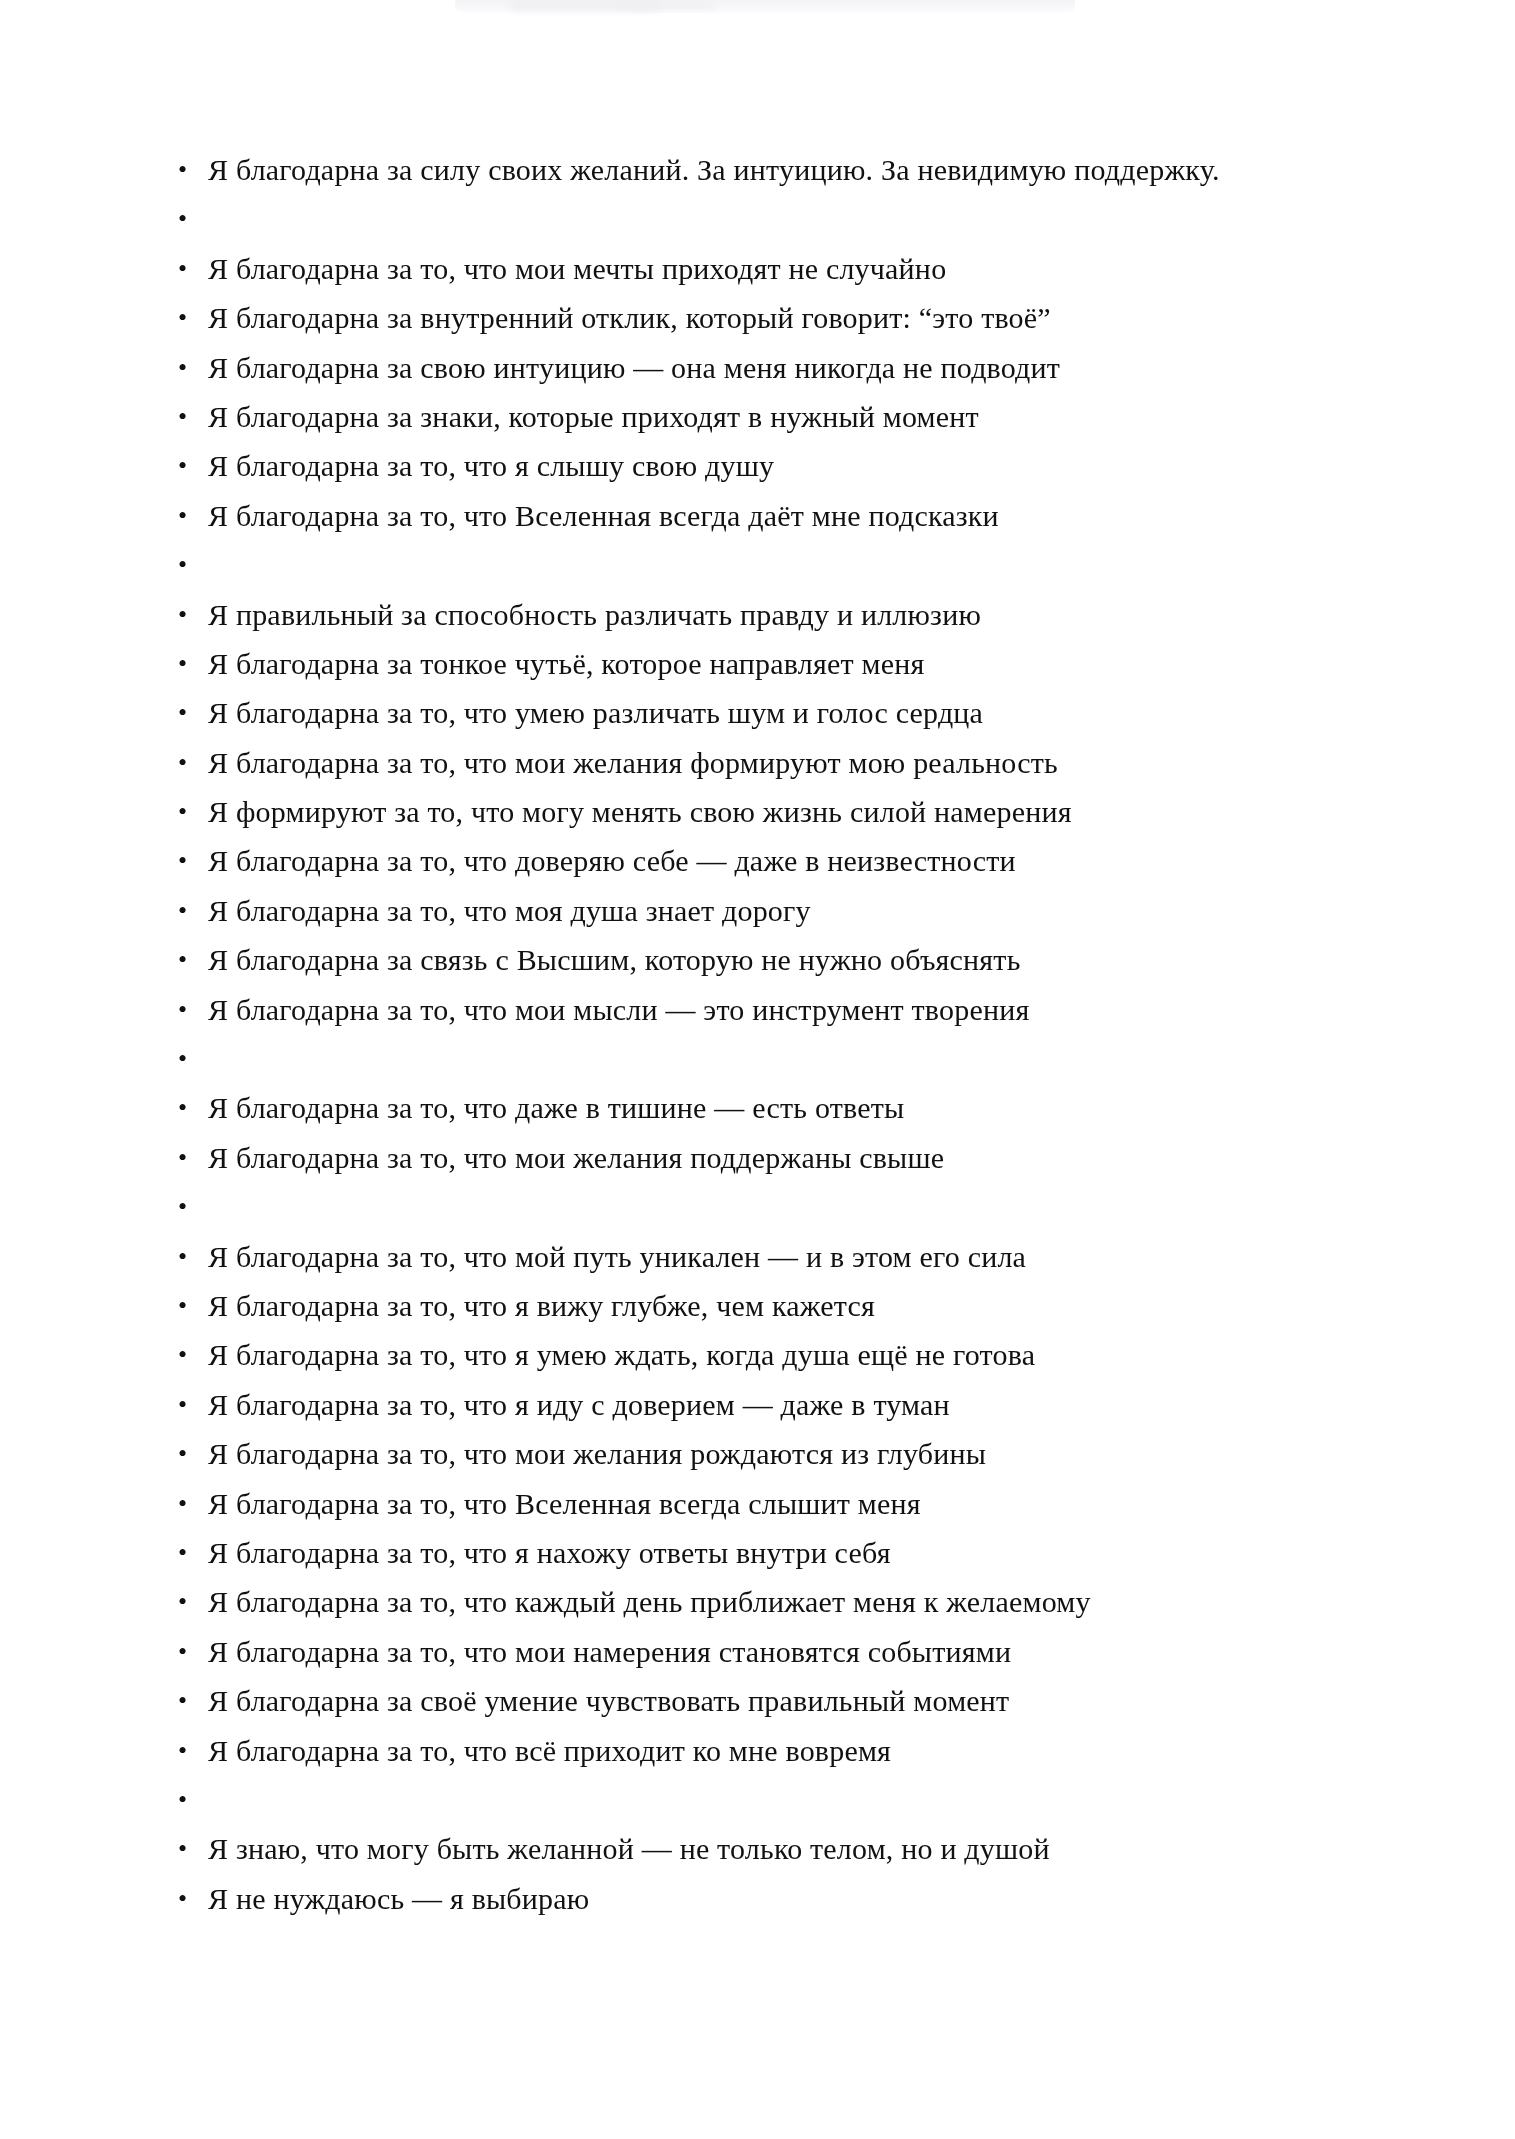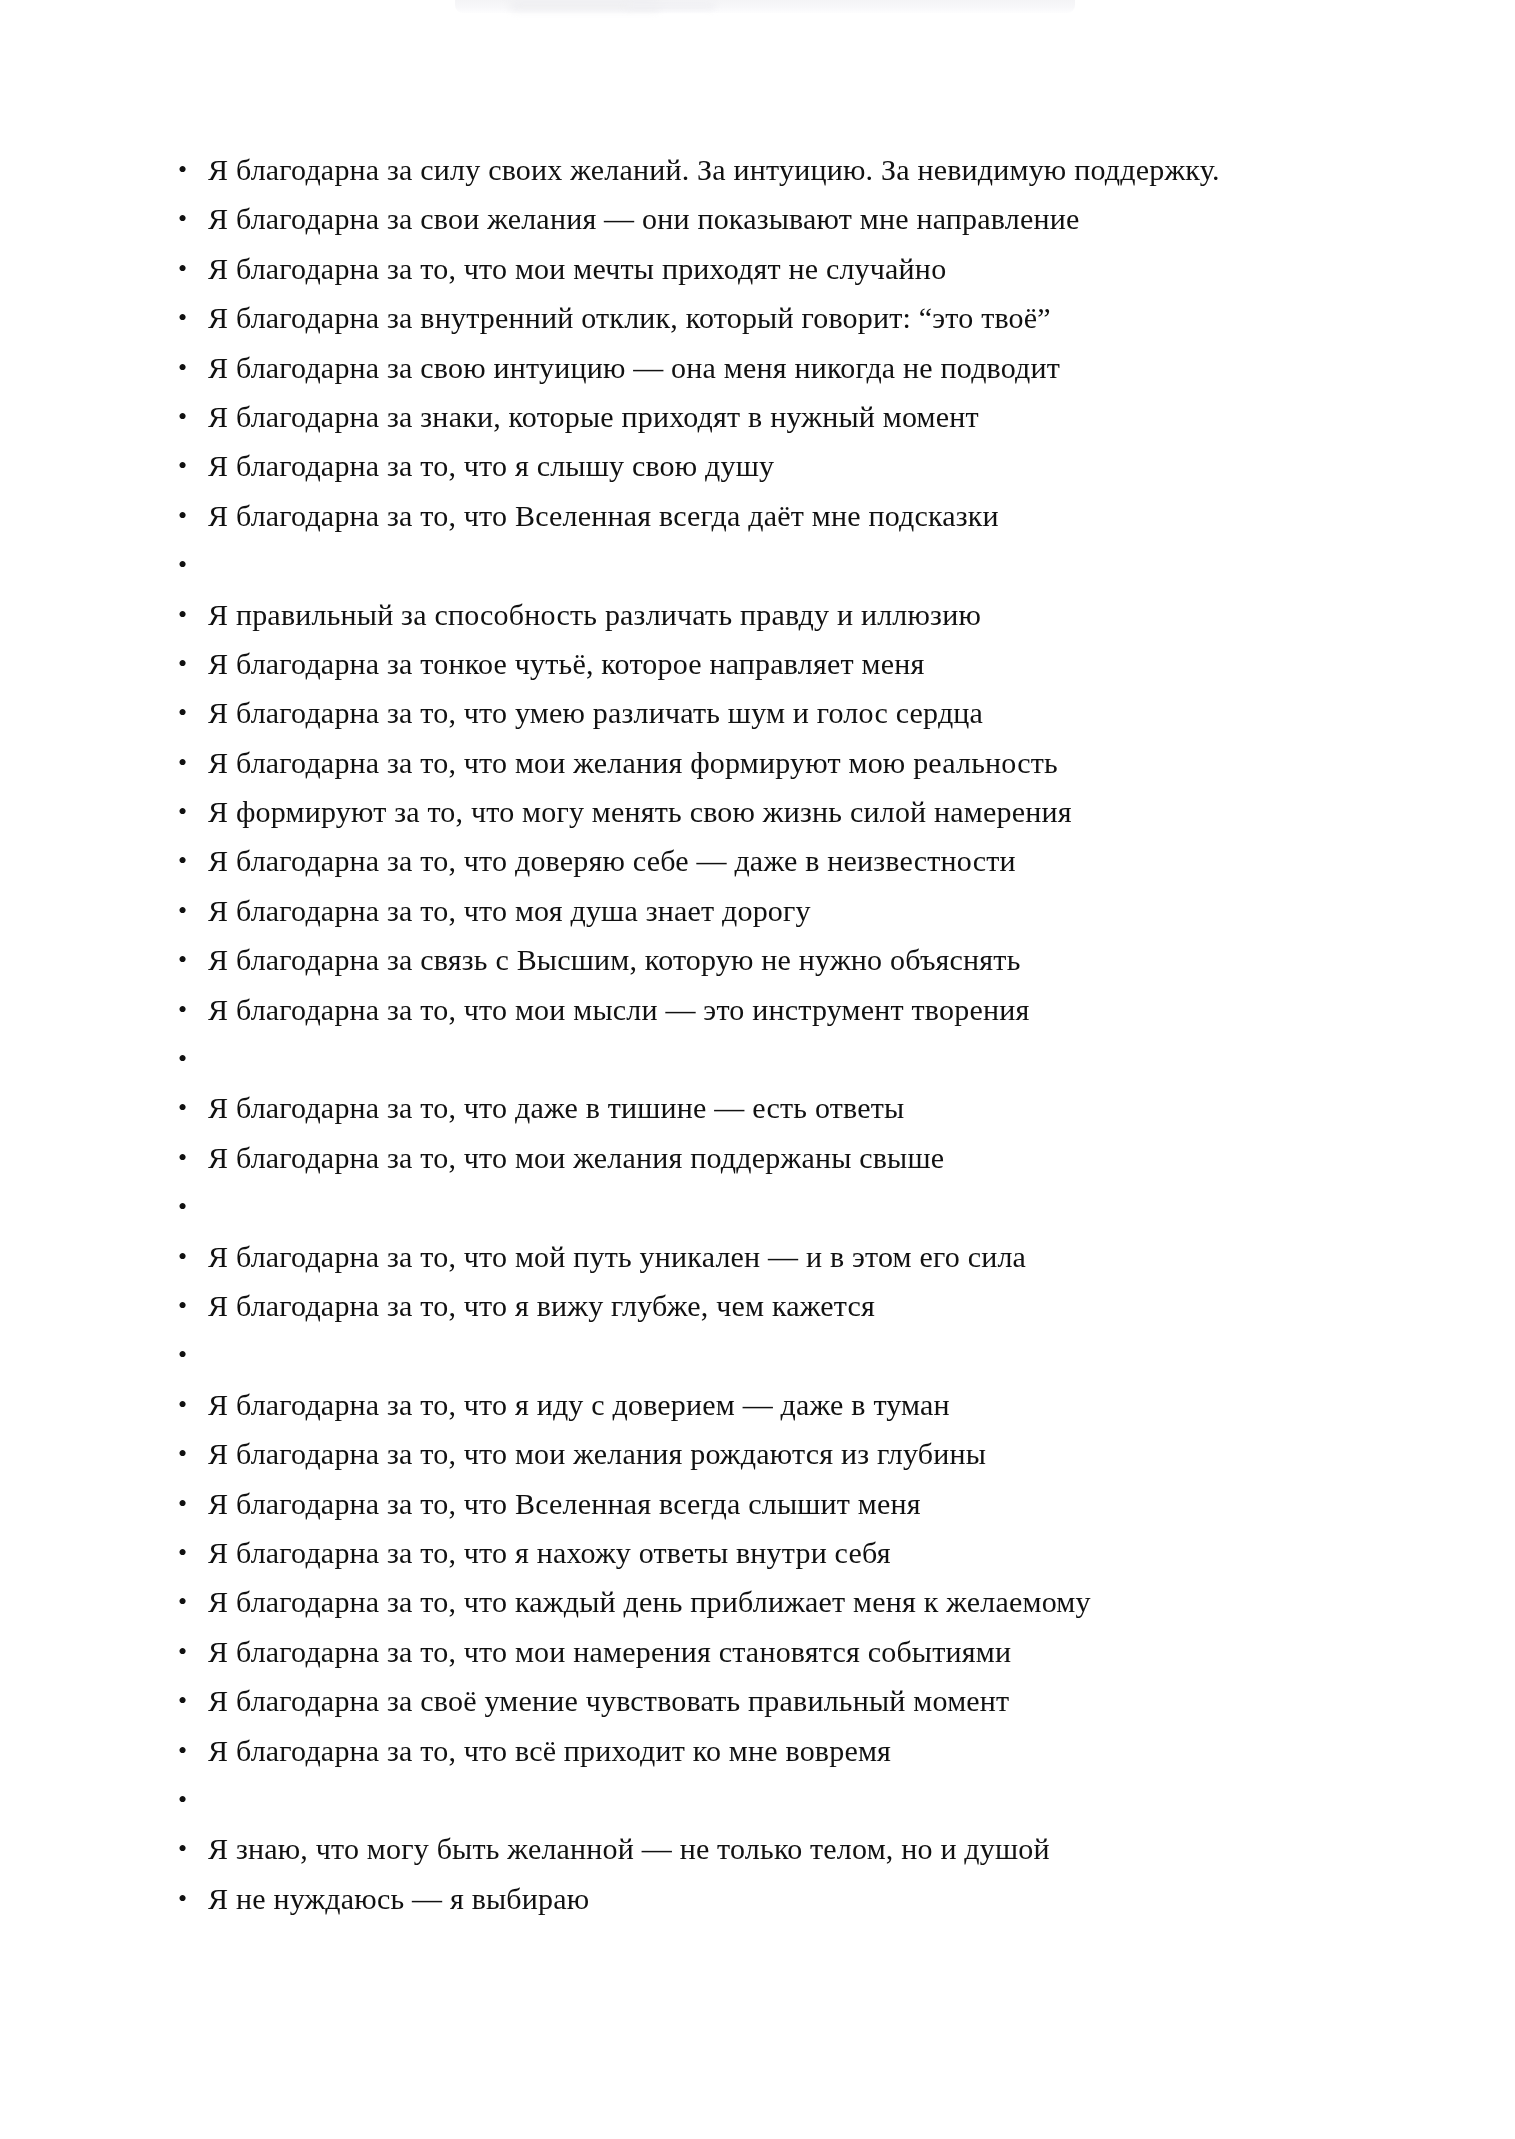--- a/index.html
+++ b/index.html
@@ -82,21 +82,20 @@
 </div>
 
 <ul class="gratitude-list">
   <li>
     <span class="bullet">•</span>
     <span>Я благодарна за силу своих желаний. За интуицию. За невидимую поддержку.</span>
   </li>
 
   <li>
     <span class="bullet">•</span>
-    <span>Я благодарна за свои желания — они показывают мне направление</span>
   </li>
 
   <li>
     <span class="bullet">•</span>
     <span>Я благодарна за то, что мои мечты приходят не случайно</span>
   </li>
 
   <li>
     <span class="bullet">•</span>
     <span>Я благодарна за внутренний отклик, который говорит: “это твоё”</span>
@@ -194,20 +193,21 @@
     <span>Я благодарна за то, что мой путь уникален — и в этом его сила</span>
   </li>
 
   <li>
     <span class="bullet">•</span>
     <span>Я благодарна за то, что я вижу глубже, чем кажется</span>
   </li>
 
   <li>
     <span class="bullet">•</span>
+    <span>Я благодарна за то, что я умею ждать, когда душа ещё не готова</span>
   </li>
 
   <li>
     <span class="bullet">•</span>
     <span>Я благодарна за то, что я иду с доверием — даже в туман</span>
   </li>
 
   <li>
     <span class="bullet">•</span>
     <span>Я благодарна за то, что мои желания рождаются из глубины</span>

